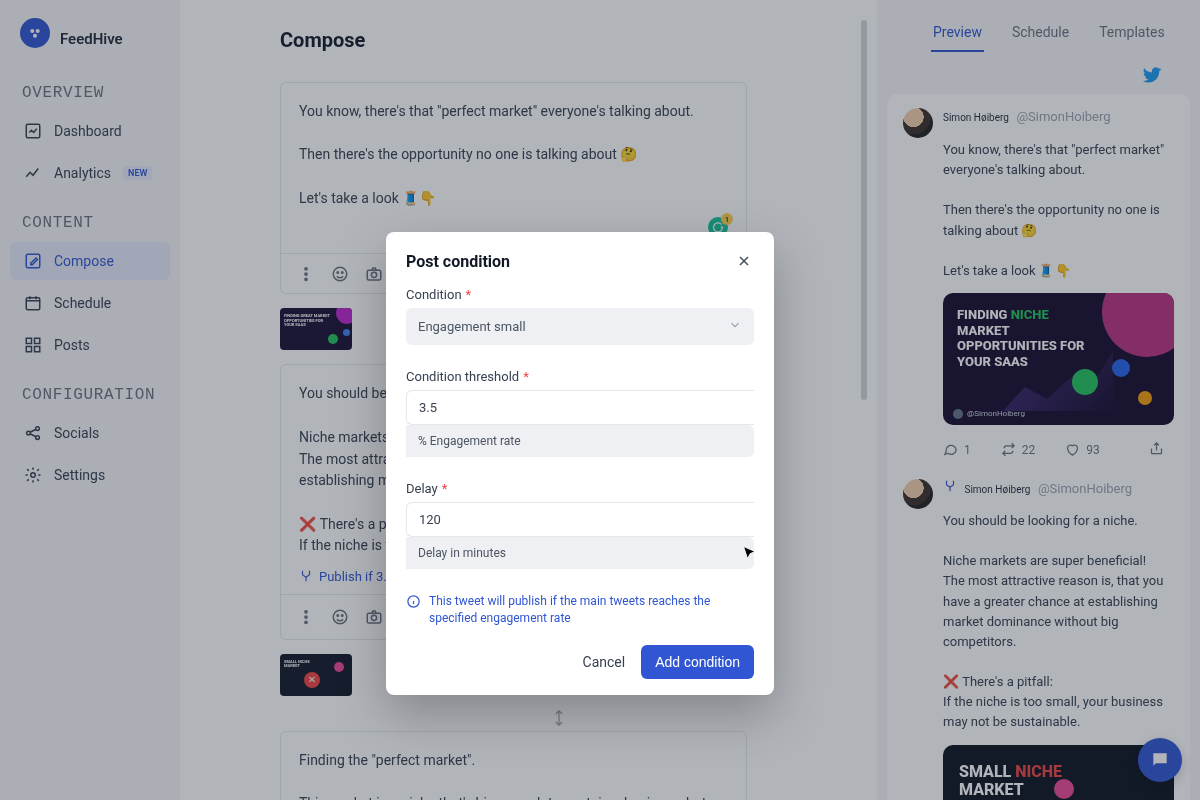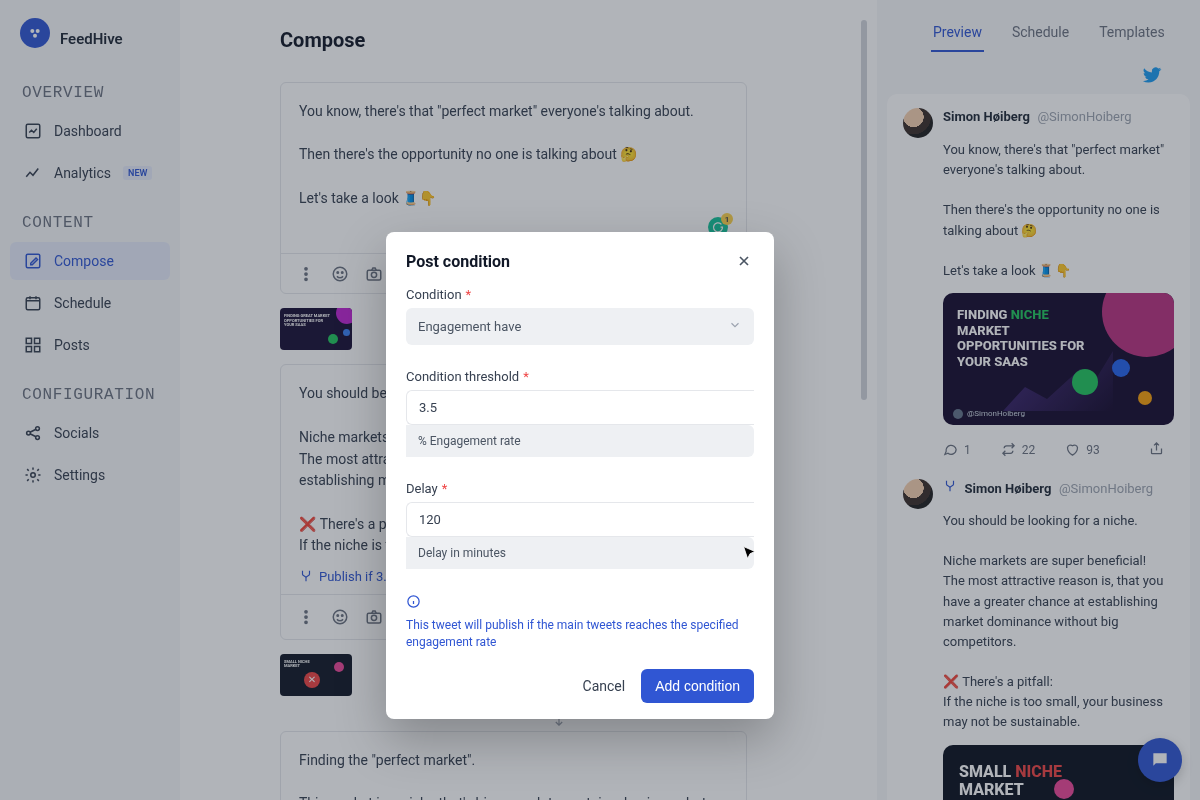--- a/index.html
+++ b/index.html
@@ -116,21 +116,21 @@
   }
   .preview-tabs { display:flex; gap:26px; padding:18px 0 0 54px; border-bottom:1px solid transparent;}
   .preview-tab { font-size:14px; color:#6b7280; padding:6px 2px 10px; cursor:pointer;}
   .preview-tab.active { color:#3056d3; border-bottom:2px solid #3056d3;}
   .preview-inner { padding: 12px 10px 0 10px; overflow:hidden; }
   .twitter-icon { text-align:right; color:#1d9bf0; padding:0 28px 6px 0;}
   .twitter-icon svg{width:20px;height:20px;fill:#1d9bf0;}
   .pcard { background:#fff; border-radius:10px; padding:14px 16px 10px; }
   .phead { display:flex; gap:10px; align-items:flex-start; }
   .avatar { width:30px;height:30px;border-radius:50%; background: radial-gradient(circle at 35% 30%, #f5d0b0 0 35%, #3b2f2a 36% 60%, #1f1f1f 61% 100%); flex-shrink:0;}
-  .pname{font-weight:700;font-size:13px;color:#1f2937;}
+  .pname{font-weight:400;font-size:10px;color:#1f2937;}
   .phandle{color:#9ca3af;font-size:13px;margin-left:4px;}
   .pbody{font-size:13px;color:#374151;line-height:1.55;white-space:pre-wrap; padding-left:40px; margin-top:2px;}
   .pimg {
     margin:12px 0 8px 40px; height:132px; border-radius:10px;
     background:#160b2e; position:relative; overflow:hidden;
   }
   .pimg .big-c{position:absolute; right:-18px; top:-26px; width:90px; height:90px; border-radius:50%; background:#b83280;}
   .pimg .gc{position:absolute; right:76px; bottom:30px; width:26px; height:26px; border-radius:50%; background:#22c55e;}
   .pimg .bc{position:absolute; right:44px; bottom:48px; width:18px; height:18px; border-radius:50%; background:#2563eb;}
   .pimg .oc{position:absolute; right:22px; bottom:20px; width:14px; height:14px; border-radius:50%; background:#f59e0b;}
@@ -193,21 +193,21 @@
   .select .chev svg{width:14px;height:14px;stroke:#9ca3af;fill:none;stroke-width:2;}
   .split{display:flex;flex-direction:column;}
   .split .inp{
     flex:1; border:1px solid #e5e7eb; border-right:none; border-radius:6px 0 0 6px;
     padding:9px 12px; font-size:13px; color:#374151;
   }
   .split .unit{
     background:#eef0f3; border-radius:0 6px 6px 0; padding:9px 12px;
     font-size:12px; color:#4b5563; display:flex;align-items:center; min-width:128px;
   }
-  .info-row{display:flex;gap:8px;align-items:flex-start;color:#3056d3;font-size:12px;line-height:1.4;margin:6px 0 18px;flex-direction:column;}
+  .info-row{display:flex;gap:8px;align-items:flex-start;color:#3056d3;font-size:12px;line-height:1.4;margin:6px 0 18px;}
   .info-row svg{width:15px;height:15px;flex-shrink:0;stroke:#3056d3;fill:none;stroke-width:2;margin-top:1px;}
   .modal-actions{display:flex;justify-content:flex-end;gap:16px;align-items:center;}
   .btn-cancel{font-size:14px;color:#374151;cursor:pointer;}
   .btn-primary{
     background:#3056d3;color:#fff;border:none;border-radius:6px;
     padding:9px 14px;font-size:14px;cursor:pointer;
   }
 </style>
 </head>
 <body>
@@ -532,21 +532,21 @@
             <path d="M6 6l12 12M18 6L6 18"></path>
           </svg></div>
     </div>
 
     <div class="field">
       <div class="field-label">
           <span>Condition</span>
           <span class="req">*</span>
         </div>
       <div class="select">
-        <span>Engagement have</span>
+        <span>Engagement small</span>
         <span class="chev"><svg viewBox="0 0 24 24">
               <path d="M6 9l6 6 6-6"></path>
             </svg></span>
       </div>
     </div>
 
     <div class="field">
       <div class="field-label">
           <span>Condition threshold</span>
           <span class="req">*</span>

